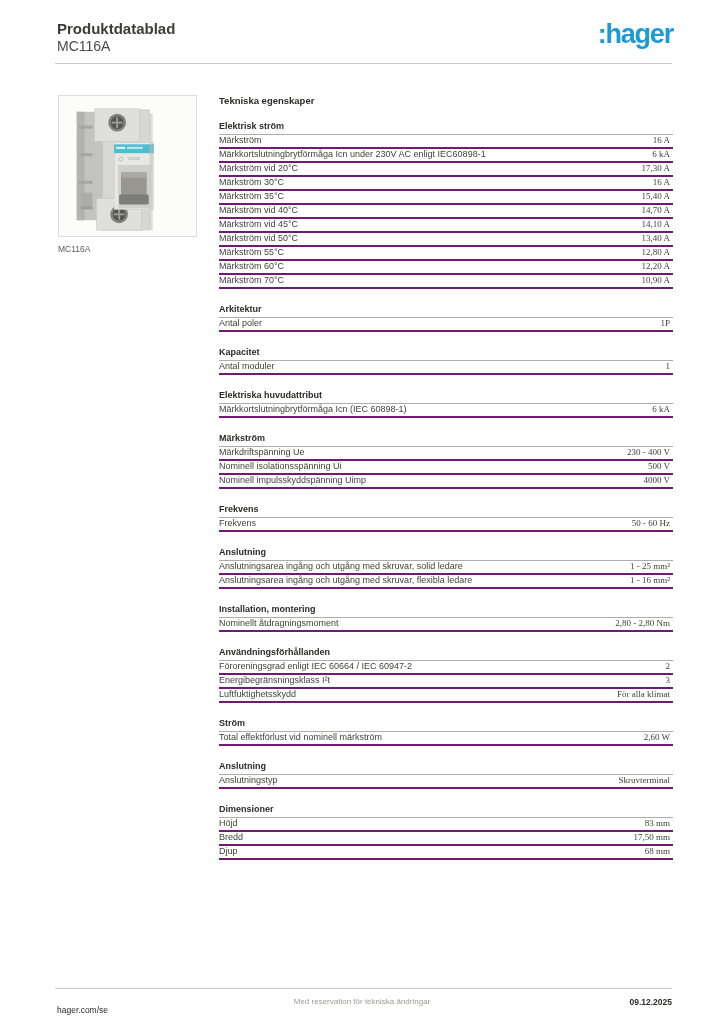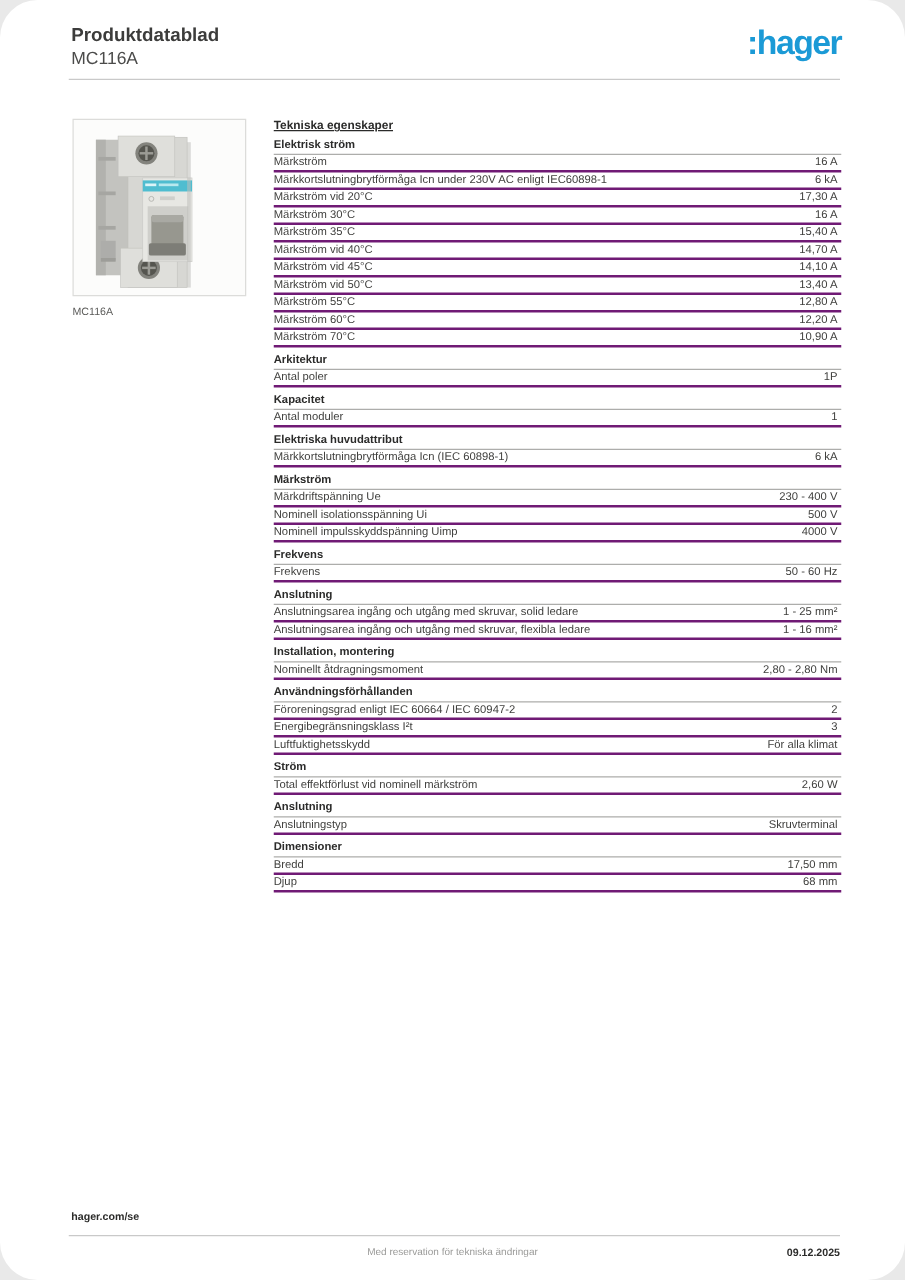--- a/index.html
+++ b/index.html
@@ -1,20 +1,20 @@
 <!DOCTYPE html>
 <html><head>
 <meta charset="utf-8">
 <style>
   * { margin:0; padding:0; box-sizing:border-box; }
   html,body { background:#e9e9e9; }
   body { font-family:"Liberation Sans", sans-serif; }
   .page {
     position:relative; width:724px; height:1024px; margin:0 auto;
-    background:#ffffff; overflow:hidden;border-radius:30px;
+    background:#ffffff; overflow:hidden;
     -webkit-font-smoothing:antialiased;
   }
 
   
   .header-title { position:absolute; left:57px; top:20px; font-size:15px; font-weight:bold; color:#3c3c3b; }
   .header-sub   { position:absolute; left:57px; top:38px; font-size:14px; color:#4b4b4a; }
   .logo {
     position:absolute; top:19px; right:51px;
     font-size:27px; font-weight:bold; letter-spacing:-1.2px;
     color:#1b9ad6;
@@ -24,40 +24,40 @@
   
   .figure {
     position:absolute; left:58px; top:95px; width:139px; height:142px;
     border:1px solid #dcdcda; background:#fdfdfc;
   }
   .figure svg { display:block; width:100%; height:100%; }
   .figure-caption { position:absolute; left:58px; top:244px; font-size:8.5px; color:#5a5a58; }
 
   
   .spec { position:absolute; left:219px; top:96px; width:454px; }
-  .spec-title { font-size:9.5px; font-weight:bold; color:#2b2b2a; line-height:10px;text-decoration:underline; }
-  .section { margin-top:4px; }
+  .spec-title { font-size:9.5px; font-weight:bold; color:#2b2b2a; line-height:10px; }
+  .section { margin-top:15px; }
   .section:first-of-type { margin-top:15px; }
   .sec-heading {
     font-size:9px; font-weight:bold; color:#2b2b2a;
     padding-bottom:3px; border-bottom:1px solid #adadab;
     line-height:10px;
   }
   .row {
     display:flex; justify-content:space-between; align-items:flex-end;
     height:14px; padding-bottom:2px;
     border-bottom:2px solid #701a75;
     font-size:9px; color:#3f3f3d; line-height:10px;
   }
   .row .label { text-align:left; }
-  .row .value { text-align:right; padding-right:3px; white-space:nowrap; }
+  .row .value { text-align:right; padding-right:3px; white-space:nowrap;font-family:Liberation Serif, serif; }
 
   
   .footer-rule  { position:absolute; left:55px; top:988px; width:617px; height:1px; background:#c9c9c9; }
-  .footer-left  { position:absolute; left:57px;  top:968px; font-size:8.5px; font-weight:bold; color:#2b2b2a; }
+  .footer-left  { position:absolute; left:57px;  top:1005px; font-size:8.5px; font-weight:normal; color:#2b2b2a; }
   .footer-center{ position:absolute; left:0; top:997px; width:724px; text-align:center; font-size:8px; color:#9a9a98; }
   .footer-right { position:absolute; right:52px; top:997px; font-size:8.5px; font-weight:bold; color:#2b2b2a;margin-left:39px; }
 </style>
 </head>
 <body>
 
 <div class="page">
 
   <div class="header-title">Produktdatablad</div>
   <div class="header-sub">MC116A</div>
@@ -246,20 +246,24 @@
       <div class="section">
         <div class="sec-heading">Anslutning</div>
         <div class="row">
           <span class="label">Anslutningstyp</span>
           <span class="value">Skruvterminal</span>
         </div>
       </div>
       <div class="section">
         <div class="sec-heading">Dimensioner</div>
         <div class="row">
+          <span class="label">Höjd</span>
+          <span class="value">83 mm</span>
+        </div>
+        <div class="row">
           <span class="label">Bredd</span>
           <span class="value">17,50 mm</span>
         </div>
         <div class="row">
           <span class="label">Djup</span>
           <span class="value">68 mm</span>
         </div>
       </div>
     </div>
 

